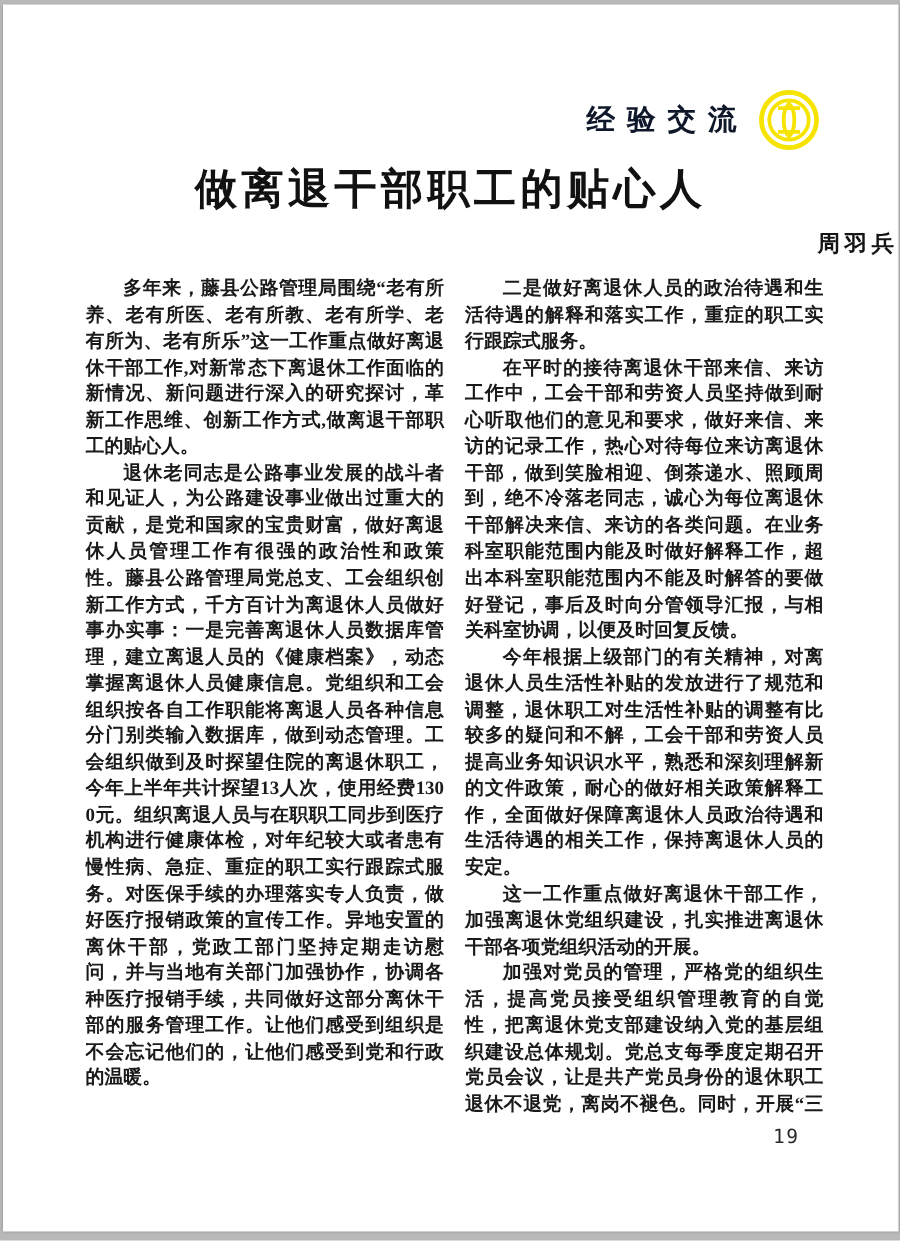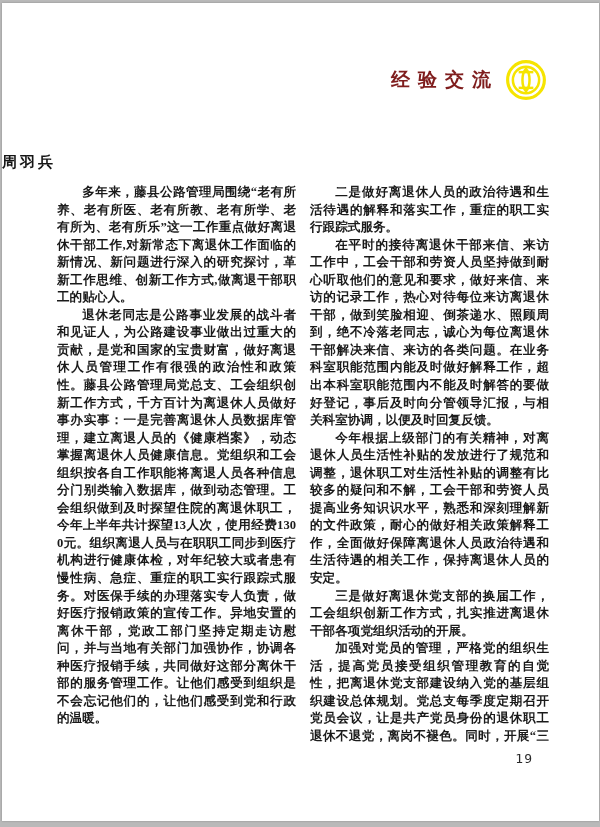--- a/index.html
+++ b/index.html
@@ -19,40 +19,40 @@
   
   .header{
     position:absolute;
     top:56px; right:52px;
     display:flex; align-items:center; gap:6px;
   }
   .section-label{
     font-size:19px;
     font-weight:bold;
     letter-spacing:8px;
-    color:#7f1d1d;
+    color:#0f172a;
     font-family:"Liberation Sans", sans-serif;
     margin-left:24px;
   }
   .logo{width:42px;height:42px;flex:0 0 auto;}
   
   .title{
     position:absolute;
     top:104px; left:0; width:100%;
     text-align:center;
     font-size:28px;
     font-weight:900;
     letter-spacing:3px;
     color:#111;
     font-family:"Liberation Sans", sans-serif;
   }
   .author{
     position:absolute;
     top:150px; left:0; width:100%;
-    text-align:left;
+    text-align:right;
     font-size:15px;
     font-weight:bold;
     letter-spacing:3px;
     color:#151515;
     font-family:"Liberation Sans", sans-serif;
   }
   
   .article-body{
     position:absolute;
     left:55px; top:181px;
@@ -92,36 +92,37 @@
       <svg viewBox="0 0 40 40" width="42" height="42" aria-hidden="true">
         <circle cx="20" cy="20" r="17.5" fill="none" stroke="#F6E400" stroke-width="3"></circle>
         <circle cx="20" cy="20" r="12.5" fill="none" stroke="#F6E400" stroke-width="2.4"></circle>
         <line x1="13" y1="12.5" x2="27" y2="12.5" stroke="#F6E400" stroke-width="2.4"></line>
         <line x1="13" y1="27.5" x2="27" y2="27.5" stroke="#F6E400" stroke-width="2.4"></line>
         <path d="M20 9.5 C24.5 14 24.5 26 20 30.5 C15.5 26 15.5 14 20 9.5 Z" fill="none" stroke="#F6E400" stroke-width="2.4"></path>
       </svg>
     </span>
   </div>
 
+  <div class="title">做离退干部职工的贴心人</div>
 
   <div class="author">周羽兵</div>
 
   <div class="article-body">
 
       <p>多年来，藤县公路管理局围绕“老有所养、老有所医、老有所教、老有所学、老有所为、老有所乐”这一工作重点做好离退休干部工作,对新常态下离退休工作面临的新情况、新问题进行深入的研究探讨，革新工作思维、创新工作方式,做离退干部职工的贴心人。</p>
 
       <p>退休老同志是公路事业发展的战斗者和见证人，为公路建设事业做出过重大的贡献，是党和国家的宝贵财富，做好离退休人员管理工作有很强的政治性和政策性。藤县公路管理局党总支、工会组织创新工作方式，千方百计为离退休人员做好事办实事：一是完善离退休人员数据库管理，建立离退人员的《健康档案》，动态掌握离退休人员健康信息。党组织和工会组织按各自工作职能将离退人员各种信息分门别类输入数据库，做到动态管理。工会组织做到及时探望住院的离退休职工，今年上半年共计探望13人次，使用经费1300元。组织离退人员与在职职工同步到医疗机构进行健康体检，对年纪较大或者患有慢性病、急症、重症的职工实行跟踪式服务。对医保手续的办理落实专人负责，做好医疗报销政策的宣传工作。异地安置的离休干部，党政工部门坚持定期走访慰问，并与当地有关部门加强协作，协调各种医疗报销手续，共同做好这部分离休干部的服务管理工作。让他们感受到组织是不会忘记他们的，让他们感受到党和行政的温暖。</p>
 
       <p>二是做好离退休人员的政治待遇和生活待遇的解释和落实工作，重症的职工实行跟踪式服务。</p>
 
       <p>在平时的接待离退休干部来信、来访工作中，工会干部和劳资人员坚持做到耐心听取他们的意见和要求，做好来信、来访的记录工作，热心对待每位来访离退休干部，做到笑脸相迎、倒茶递水、照顾周到，绝不冷落老同志，诚心为每位离退休干部解决来信、来访的各类问题。在业务科室职能范围内能及时做好解释工作，超出本科室职能范围内不能及时解答的要做好登记，事后及时向分管领导汇报，与相关科室协调，以便及时回复反馈。</p>
 
       <p>今年根据上级部门的有关精神，对离退休人员生活性补贴的发放进行了规范和调整，退休职工对生活性补贴的调整有比较多的疑问和不解，工会干部和劳资人员提高业务知识识水平，熟悉和深刻理解新的文件政策，耐心的做好相关政策解释工作，全面做好保障离退休人员政治待遇和生活待遇的相关工作，保持离退休人员的安定。</p>
 
-      <p>三是做好离退休党支部的换届工作，工会组织创新工作方式，扎实推进离退休干部各项党组织活动的开展。</p>
+      <p>这一工作重点做好离退休干部工作，加强离退休党组织建设，扎实推进离退休干部各项党组织活动的开展。</p>
 
       <p>加强对党员的管理，严格党的组织生活，提高党员接受组织管理教育的自觉性，把离退休党支部建设纳入党的基层组织建设总体规划。党总支每季度定期召开党员会议，让是共产党员身份的退休职工退休不退党，离岗不褪色。同时，开展“三严三实”专题教育之际，将采取多种形式组织老党员同志举办“三严三实”专题党课，及时向离退休干部传达重要会议和重要文件精神，与在创业修身干事等方面与在职干部职工共勉。</p>
 
     </div>
 
   <div class="page-number">19</div>
 
 </div>
 
 </body></html>

